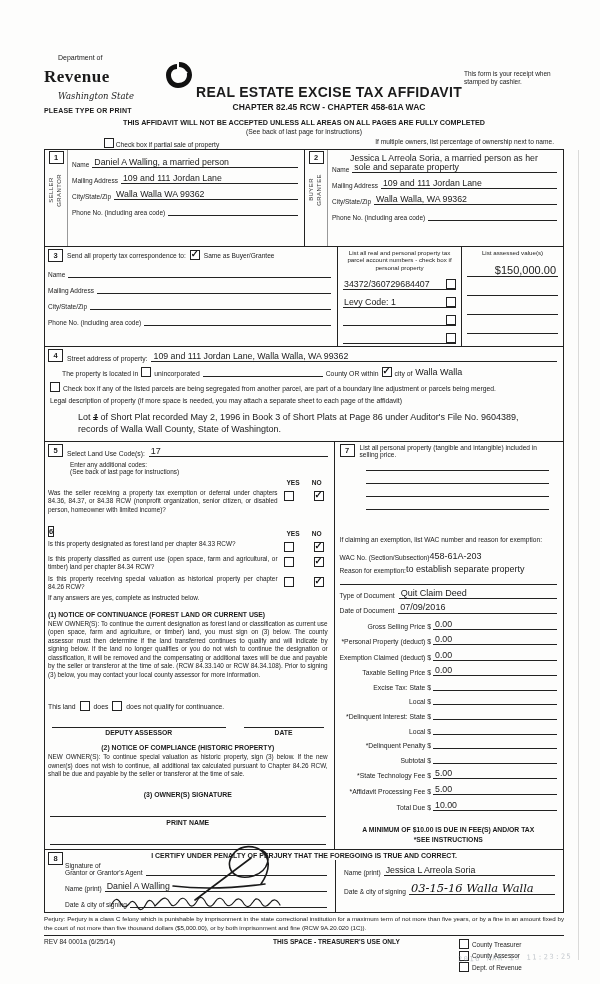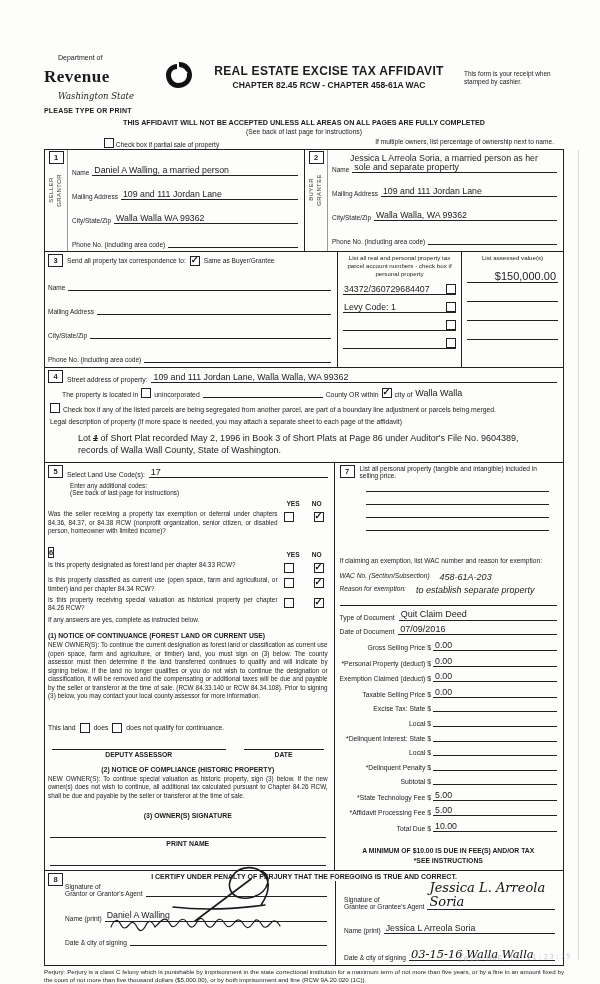--- a/index.html
+++ b/index.html
@@ -7,36 +7,36 @@
   .doc{position:absolute;left:44px;top:54px;width:520px;}
   
   .hdr{display:flex;align-items:flex-start;}
   .logo{width:150px;line-height:1;}
   .logo .dept{font-size:7px;margin-left:14px;}
   .logo .rev{font-family:"Liberation Serif",serif;font-weight:bold;font-size:17px;letter-spacing:.5px;}
   .logo .wast{font-family:"DejaVu Serif",serif;font-style:italic;font-size:8.5px;margin-left:14px;}
   .logo-row{display:flex;align-items:center;gap:3px;}
   .ptop{font-size:7px;margin-top:6px;font-weight:bold;letter-spacing:.2px;}
   .titles{flex:1;text-align:center;padding-top:10px;}
-  .t1{font-size:12px;font-weight:bold;letter-spacing:.3px;}
+  .t1{font-size:14px;font-weight:bold;letter-spacing:.3px;margin-top:20px;}
   .t2{font-size:8.5px;font-weight:bold;margin-top:2px;}
   .receipt{width:100px;font-size:6.5px;padding-top:16px;line-height:1.25;}
   .warn{text-align:center;font-size:7.2px;font-weight:bold;margin-top:4px;}
   .seeback{text-align:center;font-size:6.8px;margin-top:1px;}
   .prebox{display:flex;justify-content:space-between;font-size:6.6px;margin:3px 10px 1px 60px;}
   
   .formbox{border:1.5px solid #222;}
   .row{display:flex;border-bottom:1px solid #222;}
   .numbox{border:1px solid #222;font-size:7.5px;font-weight:bold;width:13px;height:11px;line-height:11px;text-align:center;flex:0 0 auto;background:#fff;}
   .party{width:50%;display:flex;min-height:96px;box-sizing:border-box;}
   .party.right{border-left:1px solid #222;}
   .pstrip{width:22px;display:flex;flex-direction:column;align-items:center;border-right:1px solid #999;padding-top:1px;}
   .vlabel{writing-mode:vertical-rl;transform:rotate(180deg);font-size:6px;letter-spacing:.4px;margin-top:10px;line-height:1.3;text-align:center;color:#333;}
   .pfields{flex:1;padding:2px 6px 3px 4px;}
-  .fline{display:flex;align-items:flex-end;margin-top:14px;font-size:6.5px;}
+  .fline{display:flex;align-items:flex-end;margin-top:6px;font-size:6.5px;}
   .fl-label{white-space:nowrap;margin-right:3px;color:#222;}
   .fl-value{flex:1;border-bottom:1px solid #222;font-size:8.8px;line-height:1.05;padding:0 2px;min-height:9px;}
   .plainline{font-size:8.8px;margin:1px 0 0 18px;}
   
   .s3left{width:292px;box-sizing:border-box;padding:2px 6px 4px 3px;}
   .s3top{display:flex;align-items:center;gap:4px;font-size:6.6px;}
   .s3mid{width:124px;box-sizing:border-box;border-left:1px solid #222;padding:2px 5px;}
   .s3right{flex:1;border-left:1px solid #222;padding:2px 5px;}
   .colhead{font-size:6.2px;text-align:center;line-height:1.25;}
   .parcelrow{display:flex;align-items:flex-end;border-bottom:1px solid #222;margin-top:7px;font-size:8.8px;}
@@ -65,21 +65,21 @@
   .qualify{font-size:6.8px;margin-top:22px;display:flex;align-items:center;gap:4px;}
   .dep-row{display:flex;gap:18px;margin-top:16px;padding:0 4px;}
   .dep{flex:1;border-top:1px solid #222;text-align:center;font-size:6.8px;font-weight:bold;padding-top:1px;}
   .dep.date{flex:0 0 80px;}
   .center-bold{font-size:6.9px;font-weight:bold;text-align:center;margin-top:10px;}
   .ruleline{border-bottom:1px solid #222;height:14px;margin:4px 2px 0 2px;}
   
   .s7head{display:flex;gap:5px;align-items:flex-start;font-size:6.6px;}
   .blankline{border-bottom:1px solid #222;height:12px;margin:0 8px 0 26px;}
   .exnote{font-size:6.6px;margin-top:26px;}
-  .wacline{display:flex;gap:10px;font-size:6.6px;margin-top:8px;font-style:italic;}
+  .wacline{display:flex;align-items:flex-end;gap:0;font-size:6.6px;margin-top:8px;}
   .bigval{font-size:9px;}
   .divline{border-top:1px solid #222;margin-top:10px;}
   .docline{display:flex;align-items:flex-end;gap:4px;font-size:6.8px;margin-top:4px;}
   .feerow{display:flex;align-items:flex-end;margin-top:4.6px;font-size:6.8px;}
   .feelabel{flex:1;text-align:right;white-space:nowrap;}
   .feeval{width:120px;border-bottom:1px solid #222;font-size:8.8px;min-height:9px;padding:0 2px;margin-left:2px;}
   .minnote{text-align:center;font-size:6.8px;font-weight:bold;margin-top:14px;line-height:1.5;}
   
   .s8{position:relative;}
   .certify{text-align:center;font-weight:bold;font-size:7px;padding:2px 0 1px 0;}
@@ -462,24 +462,20 @@
                 <span class="fl-value"></span>
               </div>
             <svg class="sigink" style="left:120px;top:-18px" width="150" height="60" viewBox="0 0 150 60">
               <path d="M8 44 C40 48 70 46 100 42 M96 42 C118 10 84 -4 70 10 C58 22 66 40 88 34 C104 29 108 12 96 8 M86 16 L30 58" stroke="#1a1a1a" stroke-width="1.6" fill="none" stroke-linecap="round"></path>
             </svg>
             <svg class="sigink" style="left:64px;top:34px" width="190" height="18" viewBox="0 0 190 18">
               <path d="M2 12 q5 -12 10 -2 q3 6 8 0 q4 -6 8 2 q4 8 9 -2 q4 -8 9 2 l6 -6 q5 -5 9 3 q3 6 8 -1 q5 -8 10 1 q4 7 9 -2 q4 -8 9 2 q4 7 9 -1 q5 -8 10 1 q4 6 9 -1 q5 -7 10 2 q4 6 9 -2 q4 -7 9 2 q3 5 8 -1 q5 -7 10 2" stroke="#1a1a1a" stroke-width="1.2" fill="none" stroke-linecap="round"></path>
             </svg>
           </div>
           <div class="sigR">
-            <div class="fline" style="margin-top:0;font-size:6.6px">
-              <span class="fl-label"><span>Signature of</span><br><span>Grantee or Grantee's Agent</span></span>
-              <span class="fl-value hand" style="font-size:13px">Jessica L. Arreola Soria</span>
-            </div>
             <div class="fline" style="font-size:6.6px">
                 <span class="fl-label">Name (print)</span>
                 <span class="fl-value">Jessica L Arreola Soria</span>
               </div>
             <div class="fline" style="font-size:6.6px">
                 <span class="fl-label">Date &amp; city of signing</span>
                 <span class="fl-value hand" style="font-size:11.5px">03-15-16    Walla Walla</span>
               </div>
           </div>
         </div>

